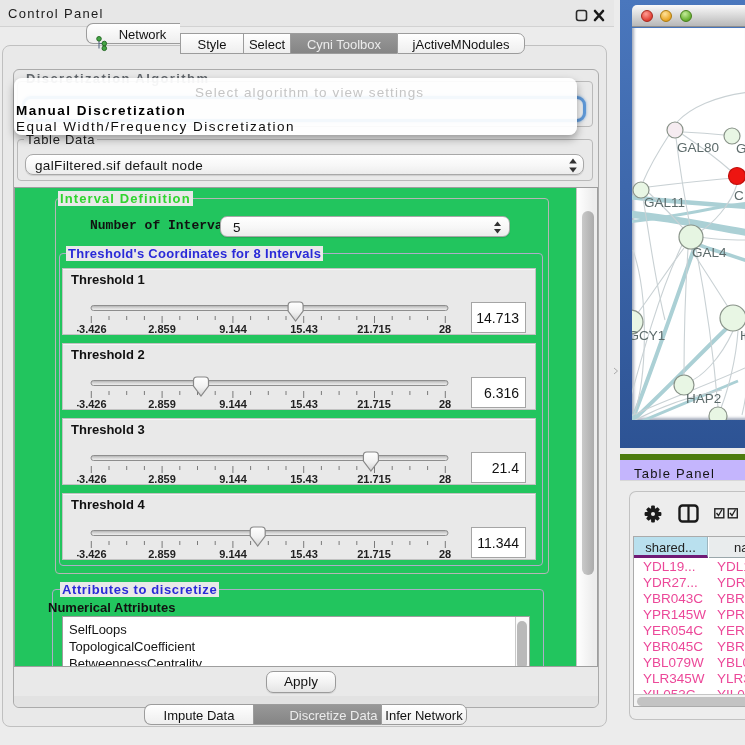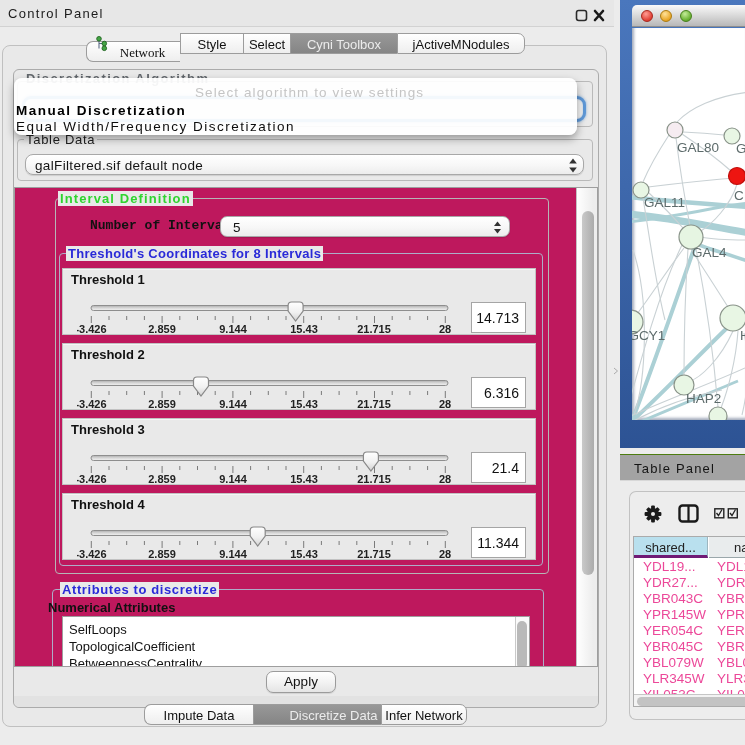--- a/index.html
+++ b/index.html
@@ -43,42 +43,42 @@
 
   
   #applybtn { left:266px; top:671px; width:70px; height:22px; border:1px solid #9b9b9b; border-radius:7px; background:linear-gradient(#ffffff,#f3f3f3 50%,#e4e4e4); text-align:center; font-size:13.5px; color:#111; line-height:20px; box-shadow:0 1px 1px rgba(0,0,0,0.1); }
 
   
   #blueframe { left:620px; top:0; width:125px; height:448px; background:linear-gradient(180deg,#4a77bd,#2d5394); }
   #nettitle { left:632px; top:5px; width:113px; height:22px; background:linear-gradient(#fafafa,#ababab 120%); border-bottom:1px solid #8e8e8e; border-radius:5px 0 0 0; }
   .tl { position:absolute; top:10px; width:12px; height:12px; border-radius:50%; }
   #netcanvas { left:632px; top:28px; width:113px; height:392px; background:#ffffff; box-shadow: inset 2px -2px 3px rgba(25,45,85,0.4); }
 
-  #tpbar { left:620px; top:454px; width:125px; height:27px; background:#a3a3a3; border-top:1px solid #4d7c0f; border-bottom:1px solid #d8d8d8; }
+  #tpbar { left:620px; top:454px; width:125px; height:27px; background:#c4b5fd; border-top:6px solid #4d7c0f; border-bottom:1px solid #d8d8d8; }
   #tpbar .t { position:absolute; left:14px; top:6px; font-size:13px; color:#141414; }
   #tpanel { left:629px; top:491px; width:116px; height:229px; background:#ededed; border:1px solid #c2c2c2; border-radius:7px 0 0 7px; border-right:none; }
 </style>
 </head>
 <body>
 <div id="stage">
 
   <div class="abs" id="titlebar">
     <div class="t">Control Panel</div>
   </div>
   <svg class="abs" style="left:575px;top:9px" width="32" height="13" viewBox="0 0 32 13">
     <rect x="1.5" y="1.5" width="10" height="10" rx="2.2" fill="none" stroke="#2b2b2b" stroke-width="1.6"></rect>
     <path d="M20 2 L28 11 M28 2 L20 11" stroke="#1a1a1a" stroke-width="2.6" stroke-linecap="round"></path>
   </svg>
 
   <div class="abs" id="dock"></div>
 
   <div class="abs" id="innerpane"></div>
   <div class="abs" id="innerband"></div>
 
-  <div class="seg" style="left:86px;top:41px;width:94px;border-radius:7px 0 0 7px;border-right:none;font-family:Liberation Serif, serif;">
+  <div class="seg" style="left:86px;top:23px;width:94px;border-radius:7px 0 0 7px;border-right:none;">
     <div class="lbl" style="padding-left:18px;">Network</div>
   </div>
   <div class="seg" style="left:180px;top:33px;width:63px;border-right:none;">
       <div class="lbl">Style</div>
     </div>
   <div class="seg" style="left:243px;top:33px;width:47px;border-right:none;">
       <div class="lbl">Select</div>
     </div>
   <div class="seg segdark" style="left:290px;top:33px;width:107px;border-right:none;">
       <div class="lbl">Cyni Toolbox</div>
@@ -100,21 +100,21 @@
   <div class="group" style="left:17px;top:139px;width:576px;height:42px;"></div>
   <div class="gtitle" style="left:24px;top:132px;color:#222;letter-spacing:0.7px;">Table Data</div>
   <div class="combo" style="left:25px;top:154px;width:559px;height:21px;">
     <div class="ct" style="left:9px;">galFiltered.sif default node</div>
     <svg class="steppers" style="right:5px;top:3px;" width="10" height="15" viewBox="0 0 10 15">
       <path d="M5 0.5 L8.8 5.5 L1.2 5.5 Z" fill="#333"></path>
       <path d="M5 14.5 L8.8 9.5 L1.2 9.5 Z" fill="#333"></path>
     </svg>
   </div>
 
-  <div class="abs" id="scrollpane" style="left:14px;top:187px;width:584px;height:480px;border:1px solid #9e9e9e;background:#be185d;overflow:hidden;">
+  <div class="abs" id="scrollpane" style="left:14px;top:187px;width:584px;height:480px;border:1px solid #9e9e9e;background:#22c55e;overflow:hidden;">
     
     
     <div class="group" style="left:40px;top:10px;width:494px;height:376px;border-color:#b6b6b6;"></div>
     <div class="gtitle" style="left:43px;top:3px;font-weight:bold;color:#2fd42f;letter-spacing:1.1px;">Interval Definition</div>
 
     <div class="abs" style="left:75px;top:30px;font-size:13px;font-weight:bold;color:#111;font-family:Liberation Mono, monospace;">Number of Intervals</div>
     <div class="combo" style="left:205px;top:28px;width:290px;height:21px;border-radius:7px;">
       <div class="ct" style="left:12px;">5</div>
       <svg class="steppers" style="right:7px;top:4px;" width="9" height="13" viewBox="0 0 9 13">
         <path d="M4.5 0.5 L8 5 L1 5 Z" fill="#333"></path>

